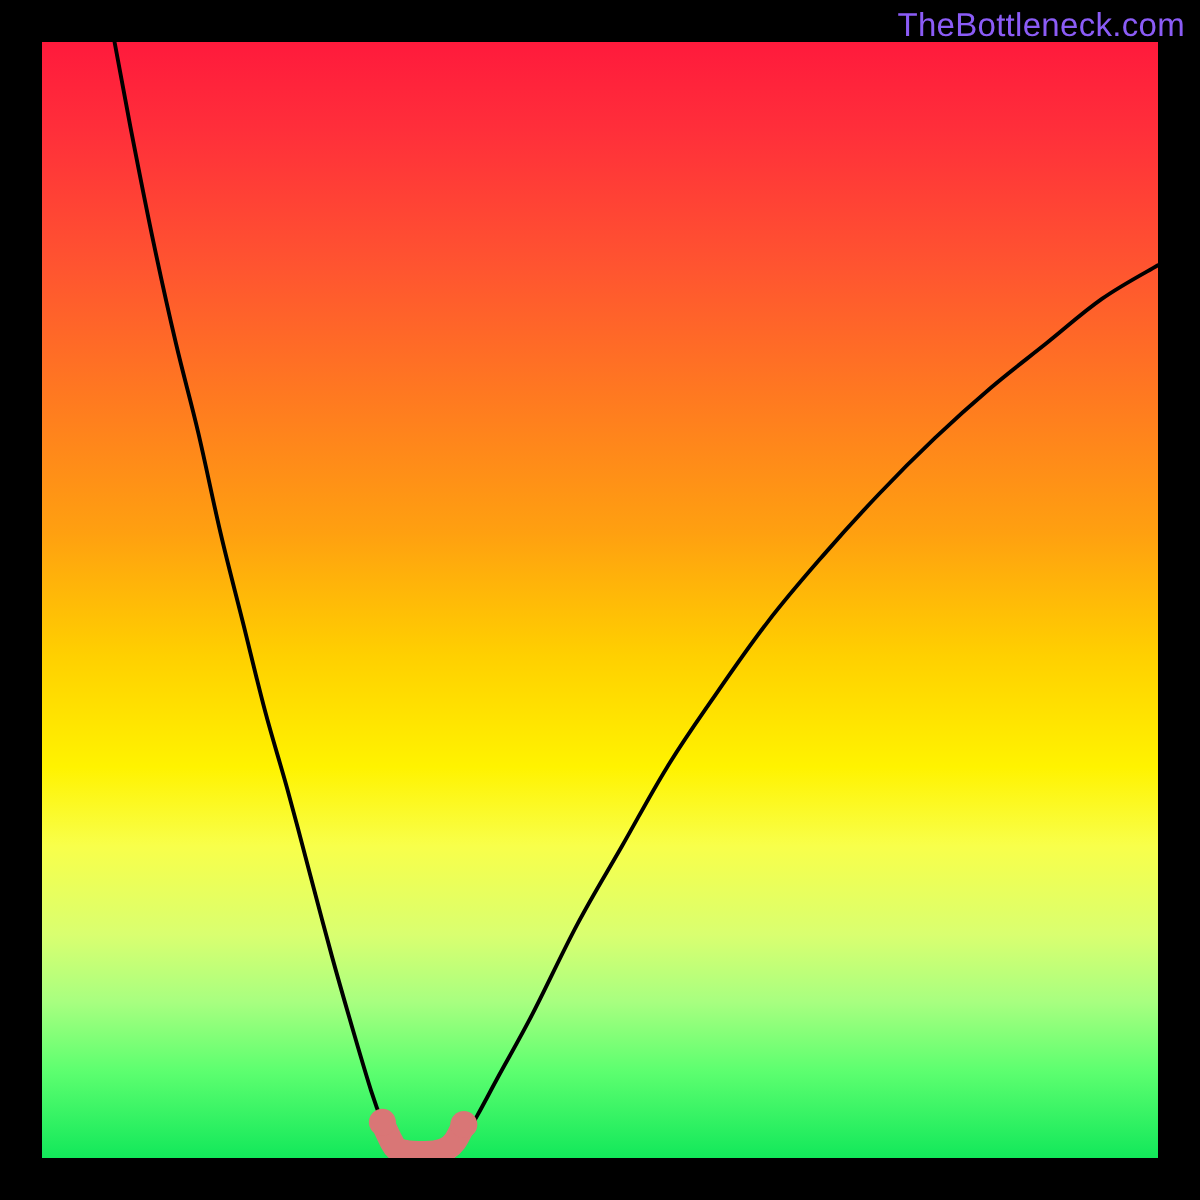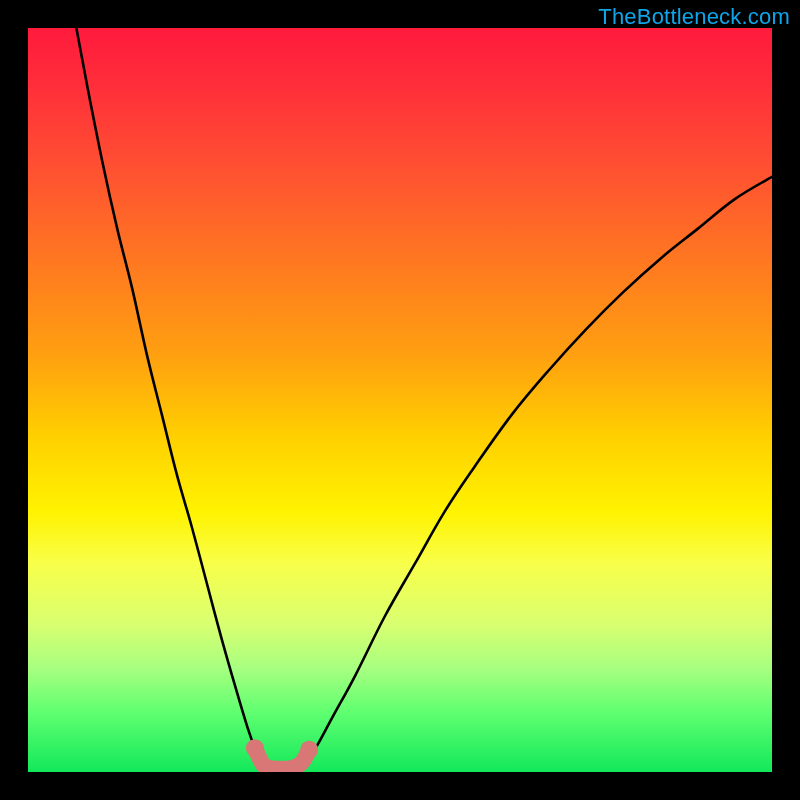--- a/index.html
+++ b/index.html
@@ -31,21 +31,21 @@
       #d9ff70 80%,
       #a8ff80 86%,
       #5fff70 92%,
       #12e85a 100%
     );
   }
   .watermark {
     position: absolute;
     top: 4px;
     right: 10px;
-    color: #0ea5e9;
+    color: #8b5cf6;
     font-size: 22px;
     font-weight: 500;
     letter-spacing: 0.2px;
     user-select: none;
   }
   .plot {
     position: absolute;
     left: 28px;
     top: 28px;
     width: 744px;

